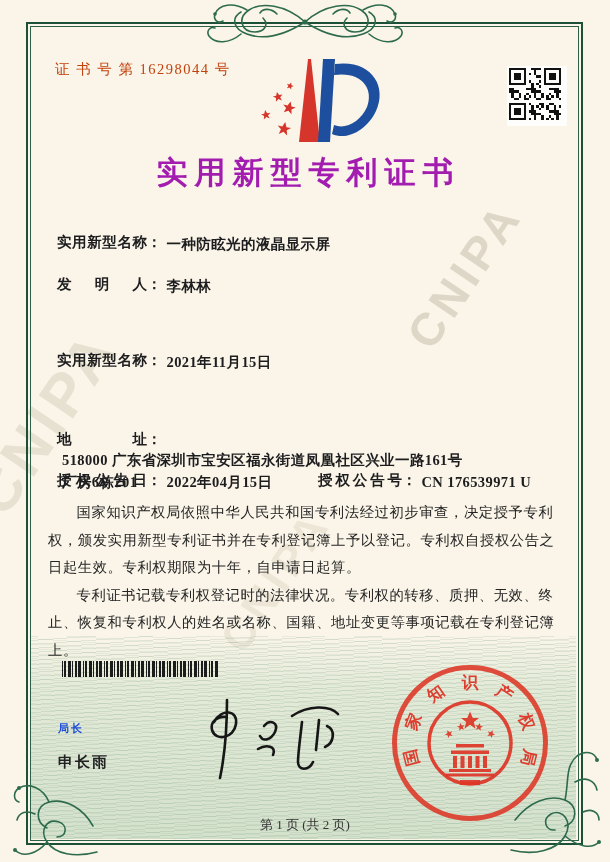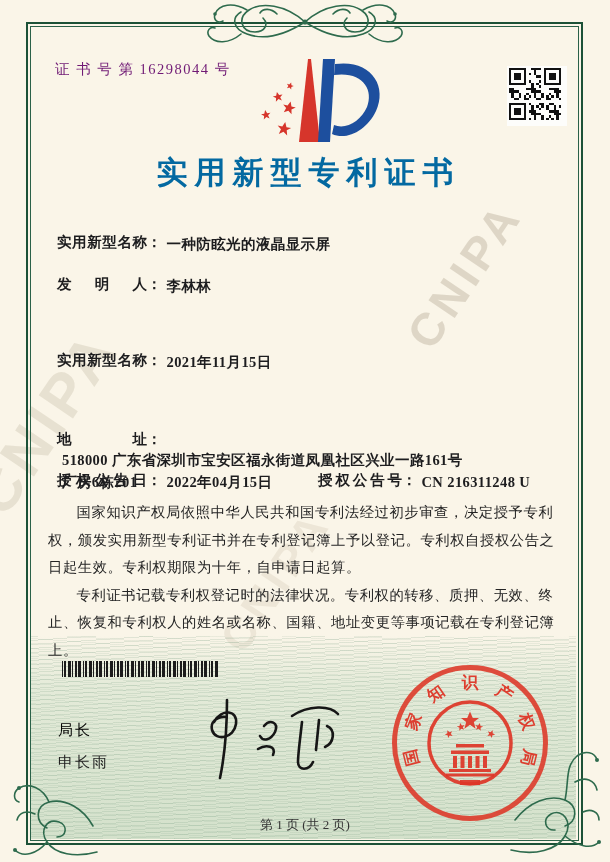--- a/index.html
+++ b/index.html
@@ -21,44 +21,44 @@
       linear-gradient(180deg, rgba(214,228,208,0) 0%, rgba(210,226,204,0.55) 25%, rgba(202,220,196,0.8) 100%);
   }
   
   .wm{position:absolute;font-family:"Liberation Sans","DejaVu Sans",sans-serif;
       font-weight:bold;color:rgba(189,178,157,0.45);transform:rotate(-56deg);
       letter-spacing:5px;pointer-events:none;}
   #wm1{left:382px;top:248px;font-size:46px;}
   #wm2{left:-58px;top:388px;font-size:60px;color:rgba(189,178,157,0.30);}
   #wm3{left:196px;top:556px;font-size:44px;color:rgba(189,178,157,0.22);}
   
-  .cert-no{position:absolute;left:55px;top:60px;font-size:14.5px;color:#701a75;letter-spacing:1.5px;}
+  .cert-no{position:absolute;left:55px;top:60px;font-size:14.5px;color:#c2410c;letter-spacing:1.5px;}
   .logo{position:absolute;left:242px;top:55px;width:150px;height:93px;}
   .qr{position:absolute;left:507px;top:66px;width:56px;height:56px;background:#fdfdfb;padding:2px;}
   .qr svg{display:block;width:52px;height:52px;}
   .title{position:absolute;left:0;right:0;top:152px;text-align:center;
-         font-size:31px;font-weight:bold;color:#0369a1;letter-spacing:7px;text-indent:7px;}
+         font-size:31px;font-weight:bold;color:#a21caf;letter-spacing:7px;text-indent:7px;}
   
   .frow{position:absolute;left:57px;width:512px;font-size:14.5px;color:#1d1d1f;}
   .flabel{display:inline-block;width:90px;text-align:justify;text-align-last:justify;
           font-weight:bold;vertical-align:top;}
   .fcolon{font-weight:bold;}
   .fvalue{display:inline-block;font-weight:700;padding-left:5px;vertical-align:top;
           max-width:404px;line-height:1.55;letter-spacing:0.4px;}
   .fpair2{position:absolute;left:261px;top:0;}
   .fpair2 .flabel{width:84px;}
   
   .body-text{position:absolute;left:48px;top:499px;width:512px;font-size:14.3px;
              color:#242424;line-height:1.93;letter-spacing:0.6px;}
   .body-text p{margin:0;text-indent:2em;}
   
   .barcode{position:absolute;left:62px;top:661px;width:160px;height:16px;}
   
-  .signer-title{position:absolute;left:58px;top:721px;font-size:15px;color:#000000;font-weight:normal;letter-spacing:2px;}
-  .signer-name{position:absolute;left:58px;top:753px;font-size:15px;color:#222;font-weight:normal;letter-spacing:2px;}
+  .signer-title{position:absolute;left:58px;top:721px;font-size:11px;color:#1d4ed8;font-weight:bold;letter-spacing:2px;}
+  .signer-name{position:absolute;left:58px;top:753px;font-size:15px;color:#222;font-weight:bold;letter-spacing:2px;}
   .sig{position:absolute;left:186px;top:692px;width:170px;height:95px;}
   
   .seal{position:absolute;left:392px;top:665px;width:156px;height:156px;}
   .seal-ring{position:absolute;inset:0;border:5px solid rgba(221,53,38,0.88);border-radius:50%;}
   .seal-char{position:absolute;left:50%;top:50%;font-size:16.5px;font-weight:bold;
              color:rgba(221,53,38,0.95);font-family:"Liberation Serif",serif;}
   .seal-emblem{position:absolute;left:50%;top:50%;width:104px;height:104px;
                transform:translate(-50%,-50%);}
   
   .footer-page{position:absolute;left:0;right:0;top:816px;text-align:center;
@@ -267,21 +267,21 @@
   </div>
   <div class="frow" style="top:351px">
     <span class="flabel">实用新型名称</span><span class="fcolon">：</span><span class="fvalue">2021年11月15日</span>
   </div>
   <div class="frow" style="top:430px">
     <span class="flabel">地址</span><span class="fcolon">：</span><span class="fvalue">518000 广东省深圳市宝安区福永街道凤凰社区兴业一路161号厂房6栋201</span>
   </div>
   <div class="frow" style="top:471px">
     <span class="flabel">授权公告日</span><span class="fcolon">：</span><span class="fvalue">2022年04月15日</span>
     <span class="fpair2">
-      <span class="flabel">授权公告号</span><span class="fcolon">：</span><span class="fvalue">CN 216311248 U</span>
+      <span class="flabel">授权公告号</span><span class="fcolon">：</span><span class="fvalue">CN 176539971 U</span>
     </span>
   </div>
 
   <div class="body-text">
     <p>国家知识产权局依照中华人民共和国专利法经过初步审查，决定授予专利权，颁发实用新型专利证书并在专利登记簿上予以登记。专利权自授权公告之日起生效。专利权期限为十年，自申请日起算。</p>
     <p>专利证书记载专利权登记时的法律状况。专利权的转移、质押、无效、终止、恢复和专利权人的姓名或名称、国籍、地址变更等事项记载在专利登记簿上。</p>
   </div>
 
   <svg class="barcode" id="barcode-svg" viewBox="0 0 160 16" preserveAspectRatio="none">
       <rect x="0" y="0" width="1" height="16" fill="#1c1c1c"></rect>

